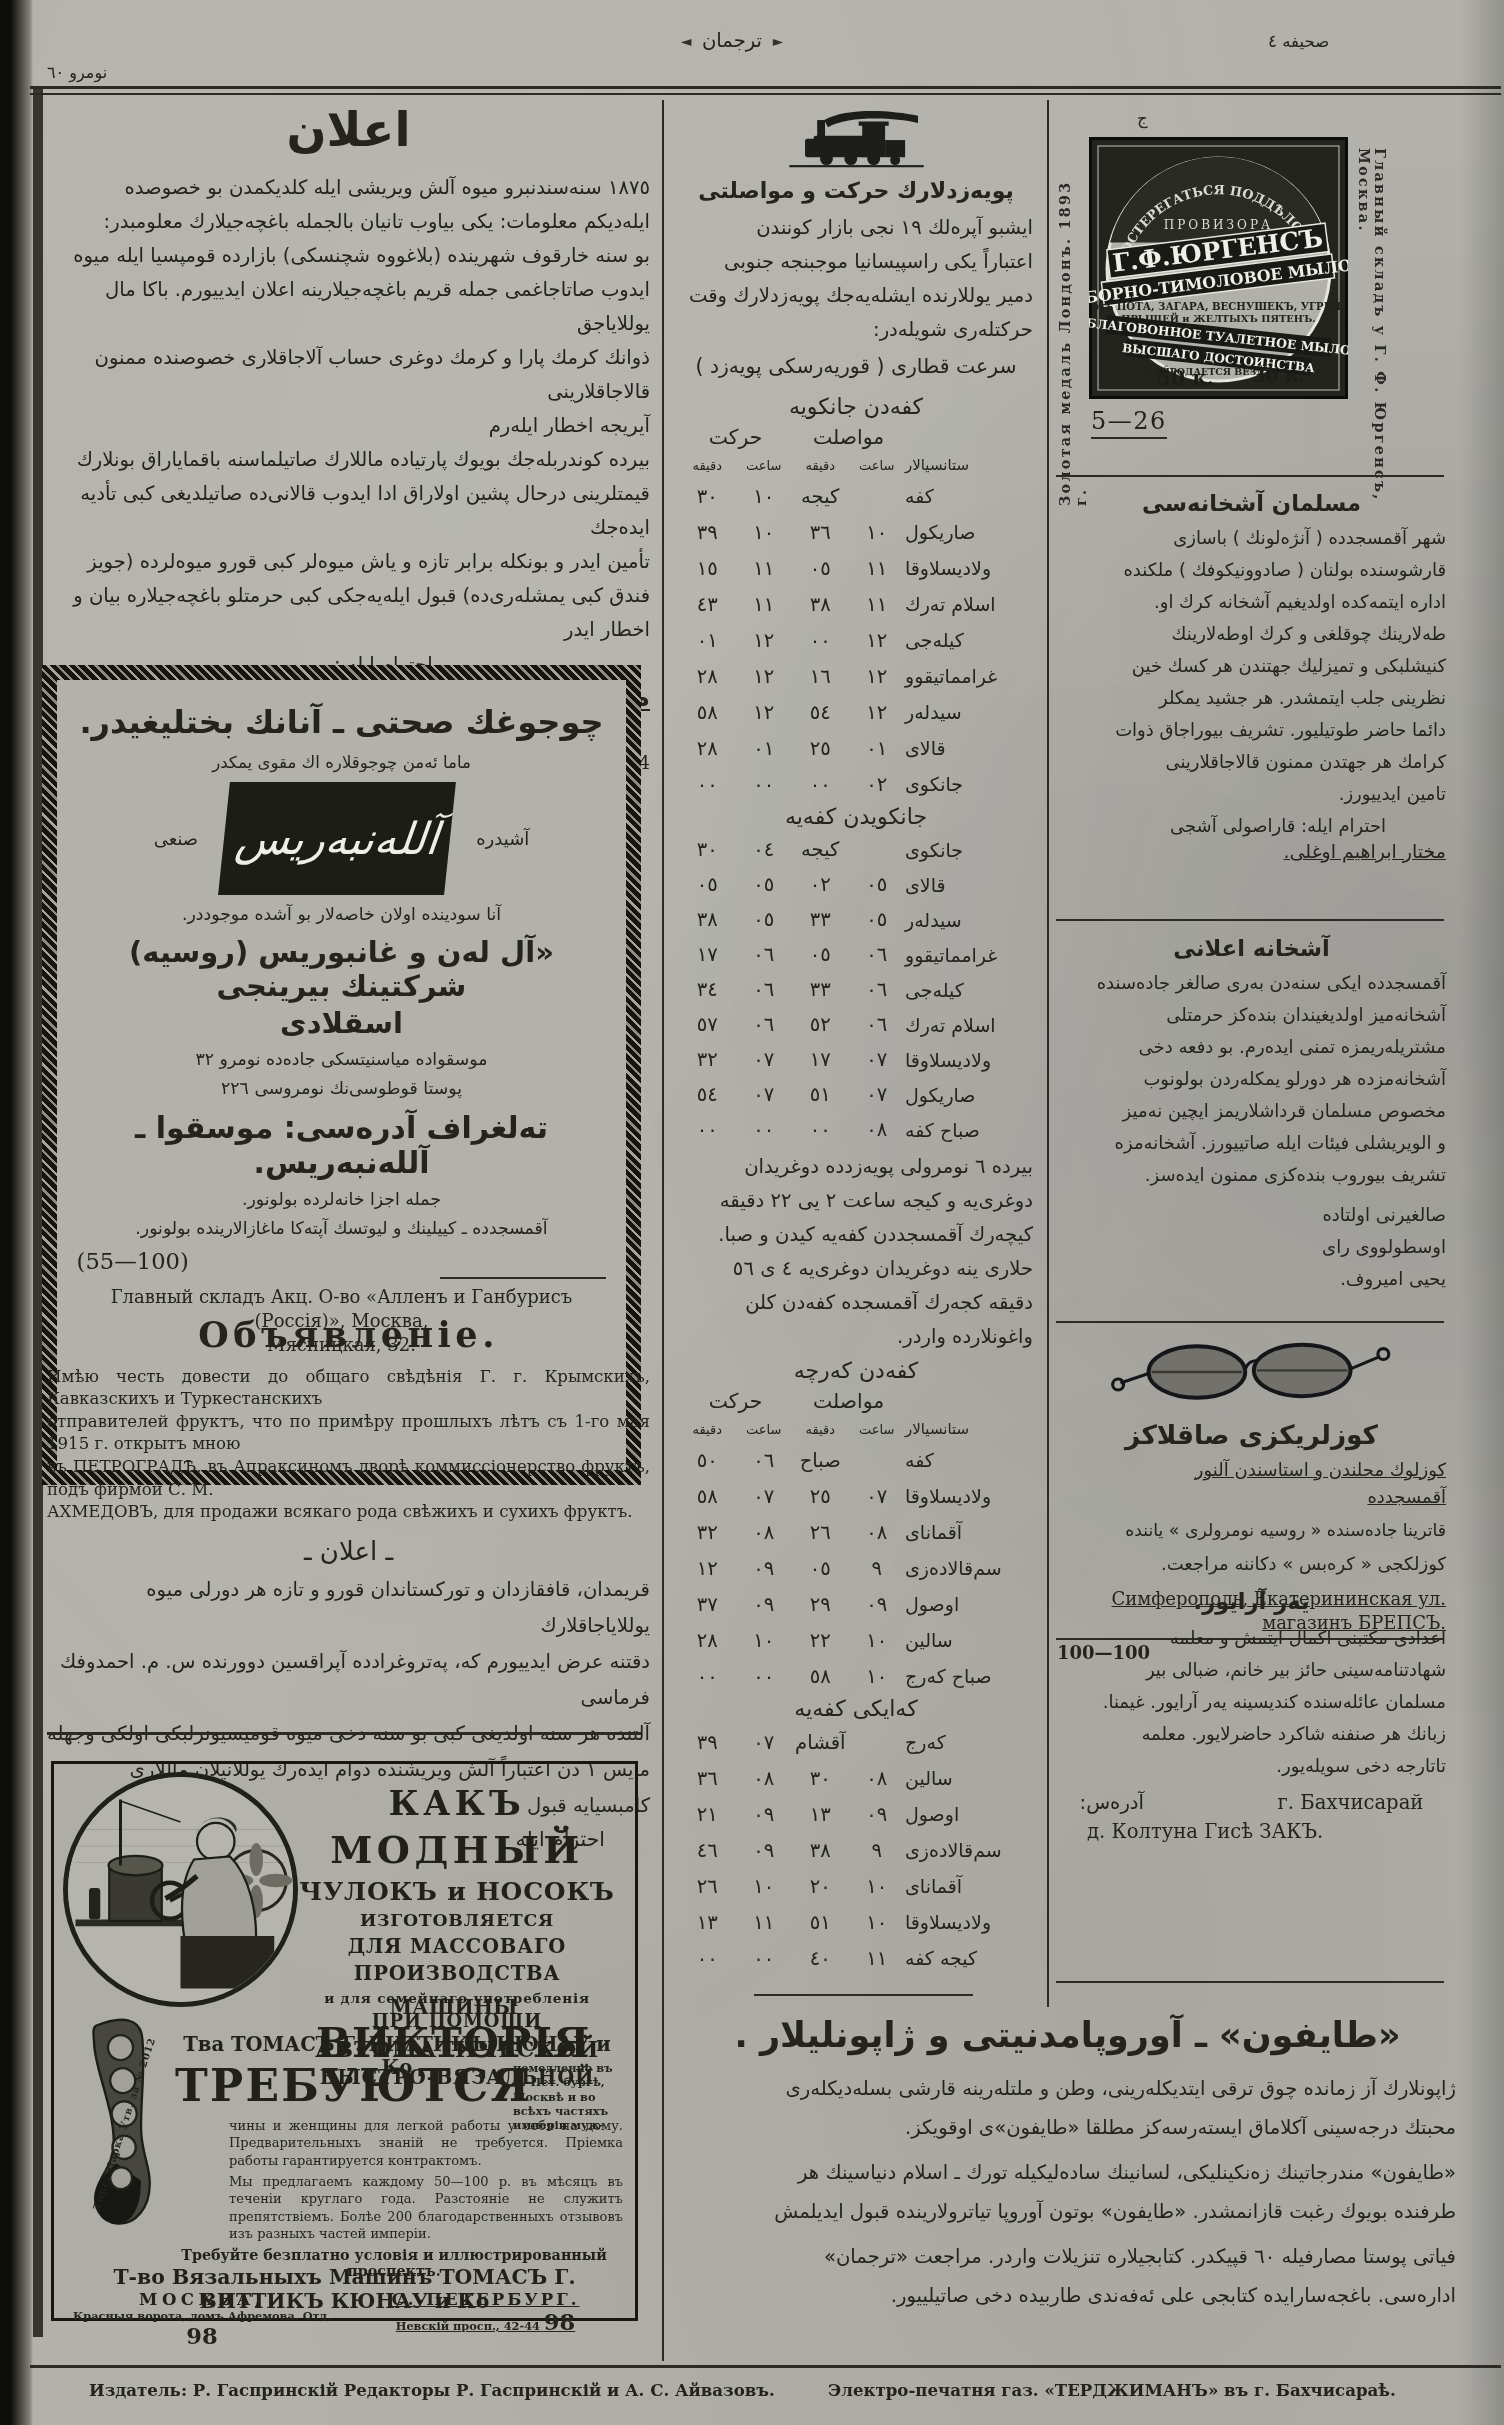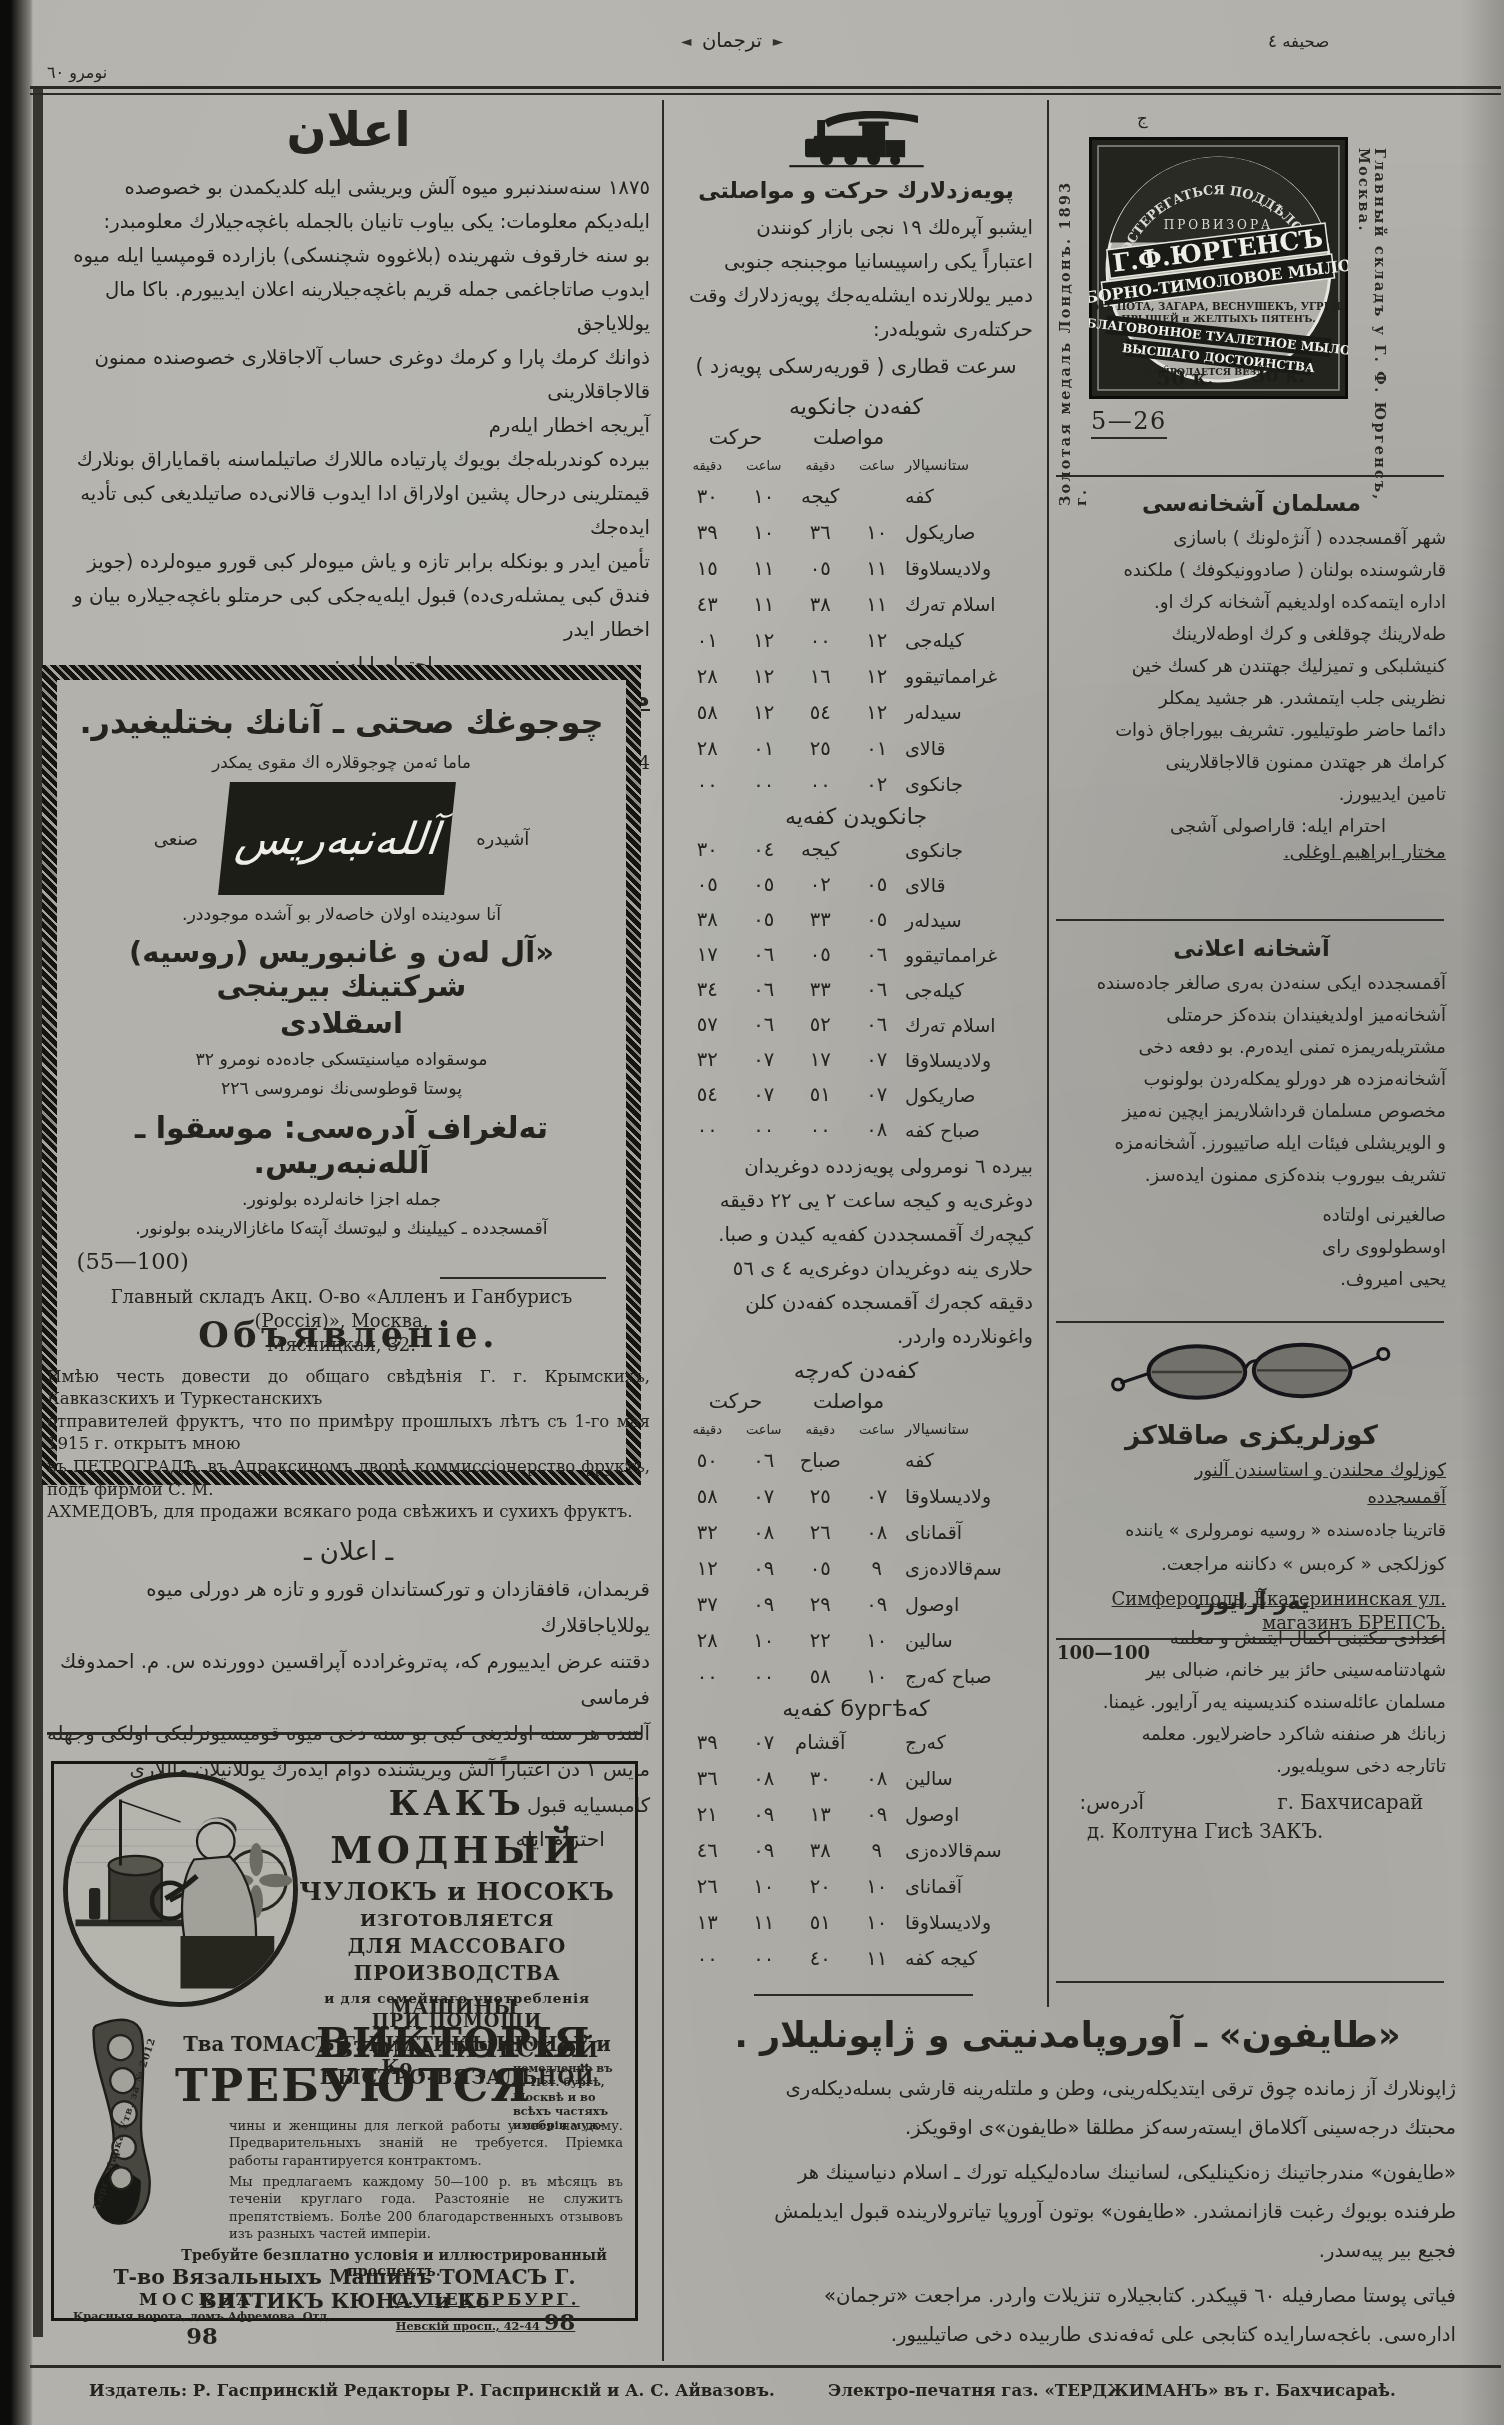--- a/index.html
+++ b/index.html
@@ -507,21 +507,21 @@
         <span class="cell station">صباح كه‌رج</span>
         <span class="cell hr">١٠</span>
         <span class="cell min">٥٨</span>
         <span class="cell hr">٠٠</span>
         <span class="cell min">٠٠</span>
       </div>
     </div>
 </section>
 
 <section class="abs ar" style="left:679px;top:1696px;width:354px;">
-  <div class="tt-title">كه‌бургѣ كفه‌يه</div>
+  <div class="tt-title">كه‌ايكى كفه‌يه</div>
   <div>
       <div class="tt-row">
         <span class="cell station">كه‌رج</span>
         <span class="cell hr"></span>
         <span class="cell min">آقشام</span>
         <span class="cell hr">٠٧</span>
         <span class="cell min">٣٩</span>
       </div>
       <div class="tt-row">
         <span class="cell station">سالين</span>
@@ -698,21 +698,20 @@
 
 <section class="abs ar ty" style="left:679px;top:2015px;width:777px;">
   <div class="ty-title">«طايفون» ـ آوروپامدنيتى و ژاپونليلار .</div>
   <div style="margin-top:13.6px;">
       <div class="ln">ژاپونلارك آز زمانده چوق ترقى ايتديكله‌رينى، وطن و ملتله‌رينه قارشى بسله‌ديكله‌رى</div>
       <div class="ln">محبتك درجه‌سينى آكلاماق ايسته‌رسه‌كز مطلقا «طايفون»ى اوقويكز.</div>
     </div>
   <div style="margin-top:6px;">
       <div class="ln">«طايفون» مندرجاتينك زه‌نكينليكى، لسانينك ساده‌ليكيله تورك ـ اسلام دنياسينك هر</div>
       <div class="ln">طرفنده بويوك رغبت قازانمشدر. «طايفون» بوتون آوروپا تياترولارينده قبول ايديلمش</div>
-      <div class="ln">فجيع بير پيه‌سدر.</div>
     </div>
   <div style="margin-top:6px;">
       <div class="ln">فياتى پوستا مصارفيله ٦٠ قپيكدر. كتابجيلاره تنزيلات واردر. مراجعت «ترجمان»</div>
       <div class="ln">اداره‌سى. باغجه‌سارايده كتابجى على ئه‌فه‌ندى طاربيده دخى صاتيلييور.</div>
     </div>
 </section>
 
 <div class="hrule" style="left:30px;top:2365px;width:1471px;height:3px;"></div>
 <div class="abs footer-text" style="left:89px;top:2380px;">Издатель: Р. Гаспринскій   Редакторы Р. Гаспринскій и А. С. Айвазовъ.</div>
 <div class="abs footer-text" style="left:828px;top:2380px;">Электро-печатня газ. «ТЕРДЖИМАНЪ» въ г. Бахчисараѣ.</div>

